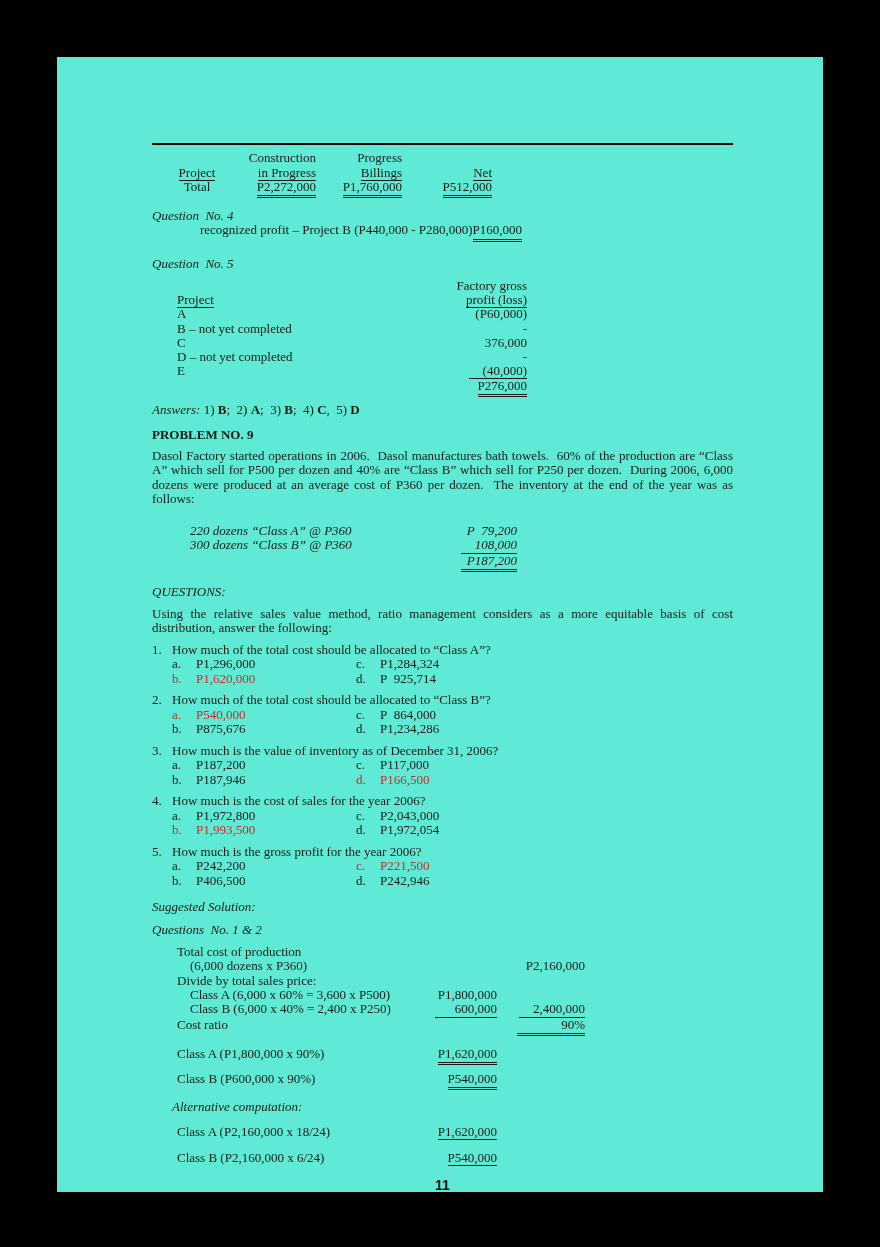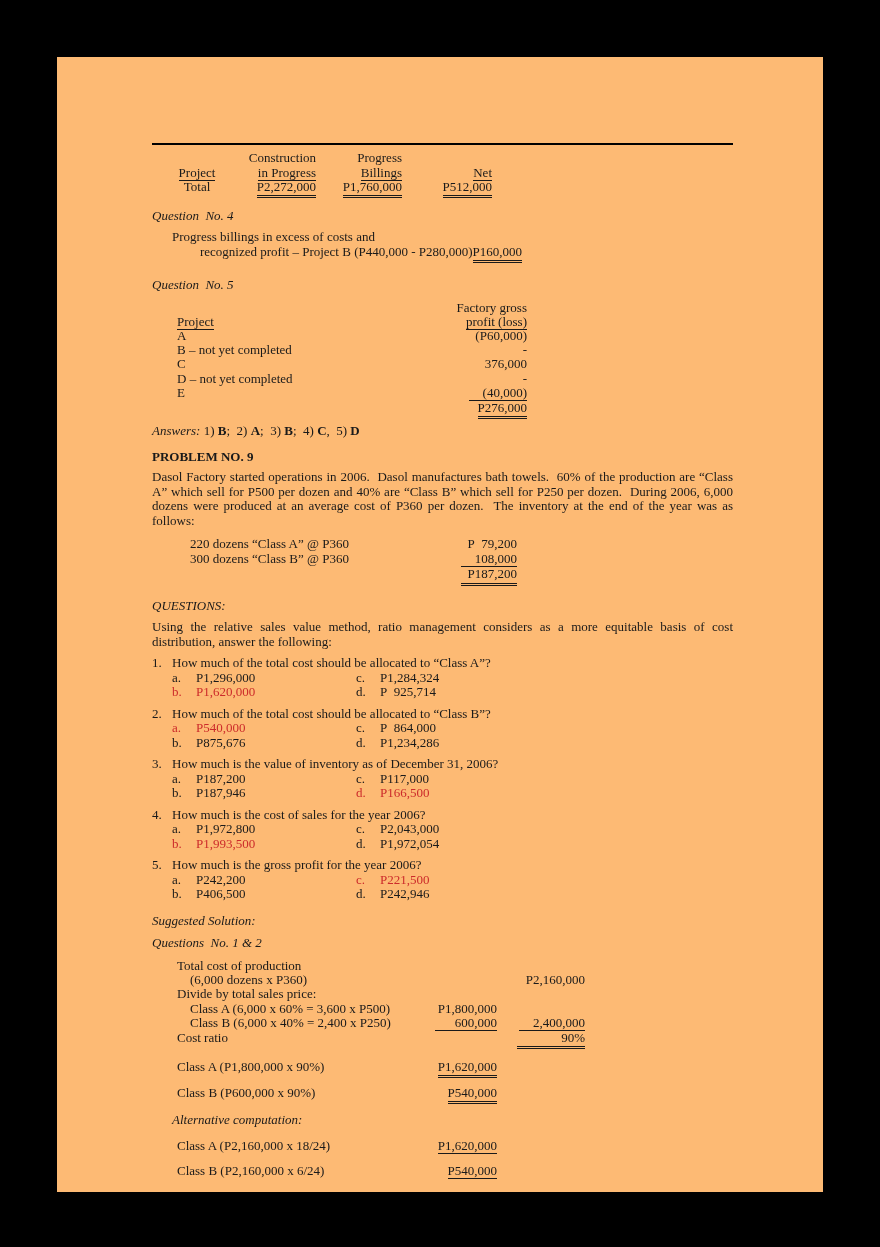--- a/index.html
+++ b/index.html
@@ -3,21 +3,21 @@
 <meta charset="utf-8">
 <style>
   html,body{margin:0;padding:0;}
   body{
     width:880px;height:1247px;position:relative;
     background:#000;
     font-family:"Liberation Serif", serif;
   }
   .page{
     position:absolute;left:57px;top:57px;width:766px;height:1135px;
-    background:#fdba74;overflow:hidden;
+    background:#5eead4;overflow:hidden;
   }
   .content{
     margin-left:95px;width:581px;padding-top:86px;
     font-size:13px;line-height:14.5px;color:#1a1a1a;
   }
   .toprule{border-top:2px solid #000;height:0;}
 
   .u{border-bottom:1px solid #1a1a1a;padding-bottom:0;}
   .uu{border-bottom:3px double #1a1a1a;padding-bottom:1px;}
   .it{font-style:italic;}
@@ -40,21 +40,21 @@
   
   .q5h{margin-top:15px;}
   .t5{display:grid;grid-template-columns:150px 200px;margin-left:25px;margin-top:8px;line-height:14.2px;}
   .t5 .c{white-space:nowrap;}
 
   .answers{margin-top:9px;}
 
   .ptitle{margin-top:11px;}
   .para{margin-top:6px;text-align:justify;}
 
-  .inv{display:grid;grid-template-columns:260px 67px;margin-left:38px;margin-top:9px;line-height:14.5px;}
+  .inv{display:grid;grid-template-columns:260px 67px;margin-left:38px;margin-top:17px;line-height:14.5px;font-style:italic;}
 
   .qsh{margin-top:13px;}
   .intro{margin-top:7px;text-align:justify;}
 
   .question{margin-top:7px;}
   .qrow{display:flex;}
   .qnum{width:20px;flex:0 0 20px;}
   .qtext{flex:1;}
   .opts{margin-left:20px;display:grid;grid-template-columns:24px 160px 24px auto;}
 
@@ -88,21 +88,20 @@
       <div class="c r"><span class="u">Billings</span></div>
       <div class="c r"><span class="u">Net</span></div>
 
       <div class="c ctr">Total</div>
       <div class="c r"><span class="uu">P2,272,000</span></div>
       <div class="c r"><span class="uu">P1,760,000</span></div>
       <div class="c r"><span class="uu">P512,000</span></div>
     </div>
 
     <div class="it q4h">Question&nbsp; No. 4</div>
-    <div class="q4l1">Progress billings in excess of costs and</div>
     <div class="q4row">
       <span>recognized profit – Project B (P440,000 - P280,000)</span>
       <span class="uu">P160,000</span>
     </div>
 
     <div class="it q5h">Question&nbsp; No. 5</div>
     <div class="t5">
       <div class="c"></div>
       <div class="c r">Factory gross</div>
 

